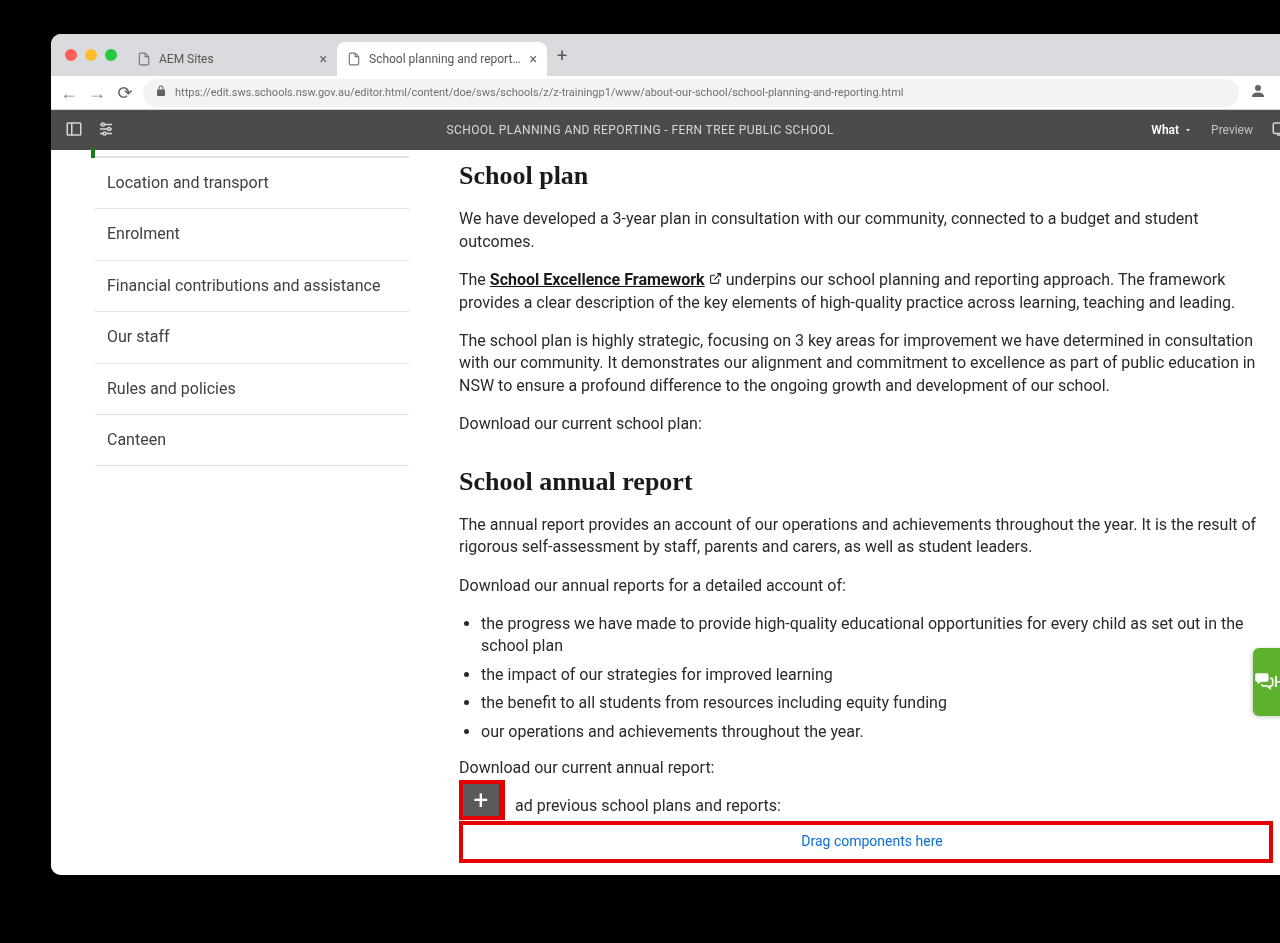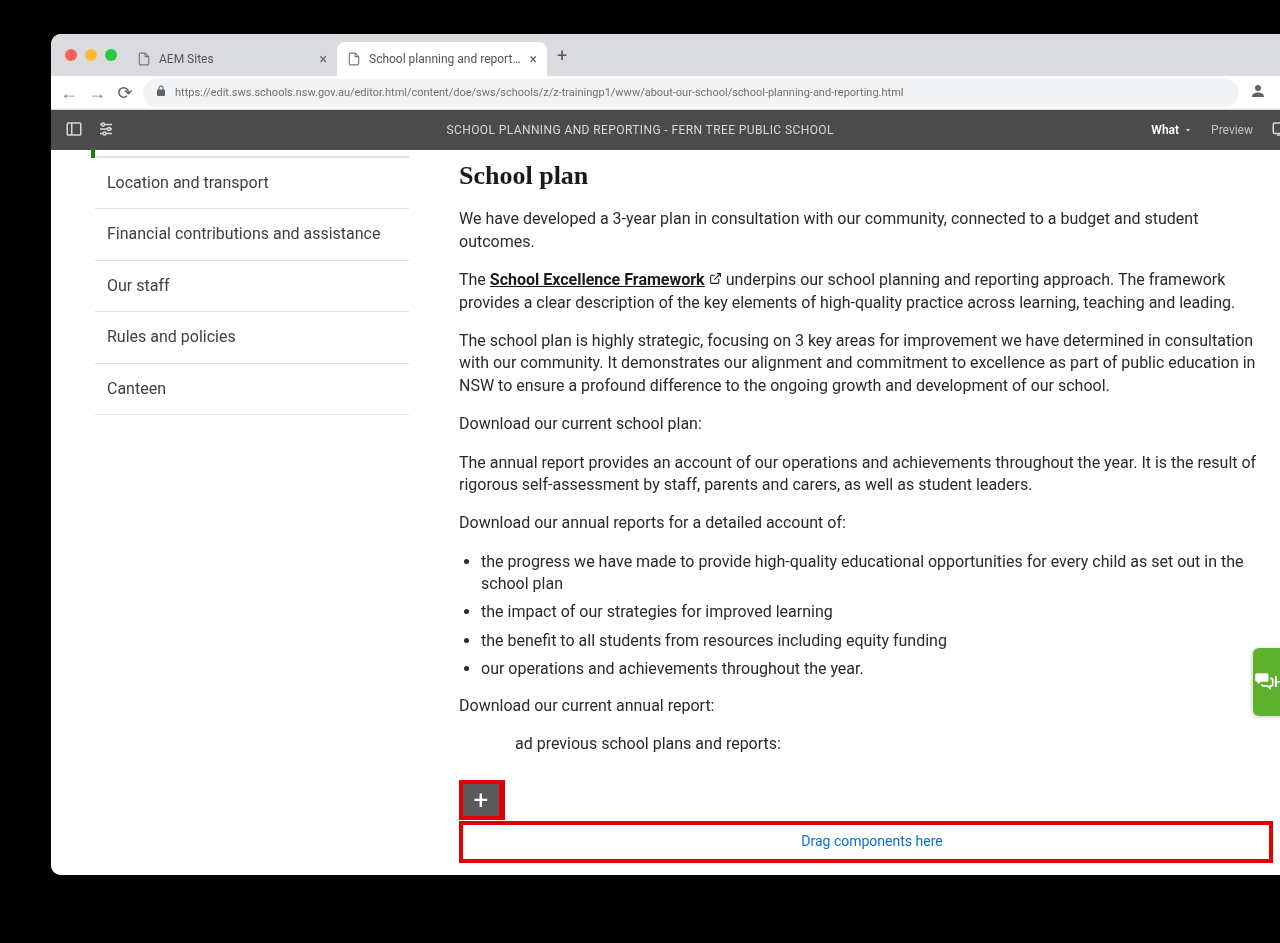--- a/index.html
+++ b/index.html
@@ -304,40 +304,42 @@
           </svg>
       </span>
     </div>
   </div>
 
   <div class="content">
     <aside class="sidebar">
       <div class="sidebar-divider-top"></div>
       <ul>
         <li>Location and transport</li>
+        <li>Enrolment</li>
         <li>Financial contributions and assistance</li>
         <li>Our staff</li>
         <li>Rules and policies</li>
         <li>Canteen</li>
       </ul>
     </aside>
 
     <main class="main">
       <h2>School plan</h2>
       <p>We have developed a 3-year plan in consultation with our community, connected to a budget and student outcomes.</p>
       <p>
         <span>The </span><a class="link-ext">School Excellence Framework</a><span class="ext-link-icon"><svg width="13" height="13" viewBox="0 0 24 24" fill="none" stroke="#1a1a1a" stroke-width="2">
               <path d="M18 13v6a2 2 0 0 1-2 2H5a2 2 0 0 1-2-2V8a2 2 0 0 1 2-2h6"></path>
               <polyline points="15 3 21 3 21 9"></polyline>
               <line x1="10" y1="14" x2="21" y2="3"></line>
             </svg></span><span> underpins our school planning and reporting approach. The framework provides a clear description of the key elements of high-quality practice across learning, teaching and leading.</span>
       </p>
       <p>The school plan is highly strategic, focusing on 3 key areas for improvement we have determined in consultation with our community. It demonstrates our alignment and commitment to excellence as part of public education in NSW to ensure a profound difference to the ongoing growth and development of our school.</p>
       <p>Download our current school plan:</p>
 
+      <h2 style="margin-top:28px">School annual report</h2>
       <p>The annual report provides an account of our operations and achievements throughout the year. It is the result of rigorous self-assessment by staff, parents and carers, as well as student leaders.</p>
       <p>Download our annual reports for a detailed account of:</p>
       <ul>
         <li>the progress we have made to provide high-quality educational opportunities for every child as set out in the school plan</li>
         <li>the impact of our strategies for improved learning</li>
         <li>the benefit to all students from resources including equity funding</li>
         <li>our operations and achievements throughout the year.</li>
       </ul>
       <p>Download our current annual report:</p>
       <p style="padding-left:56px">ad previous school plans and reports:</p>

